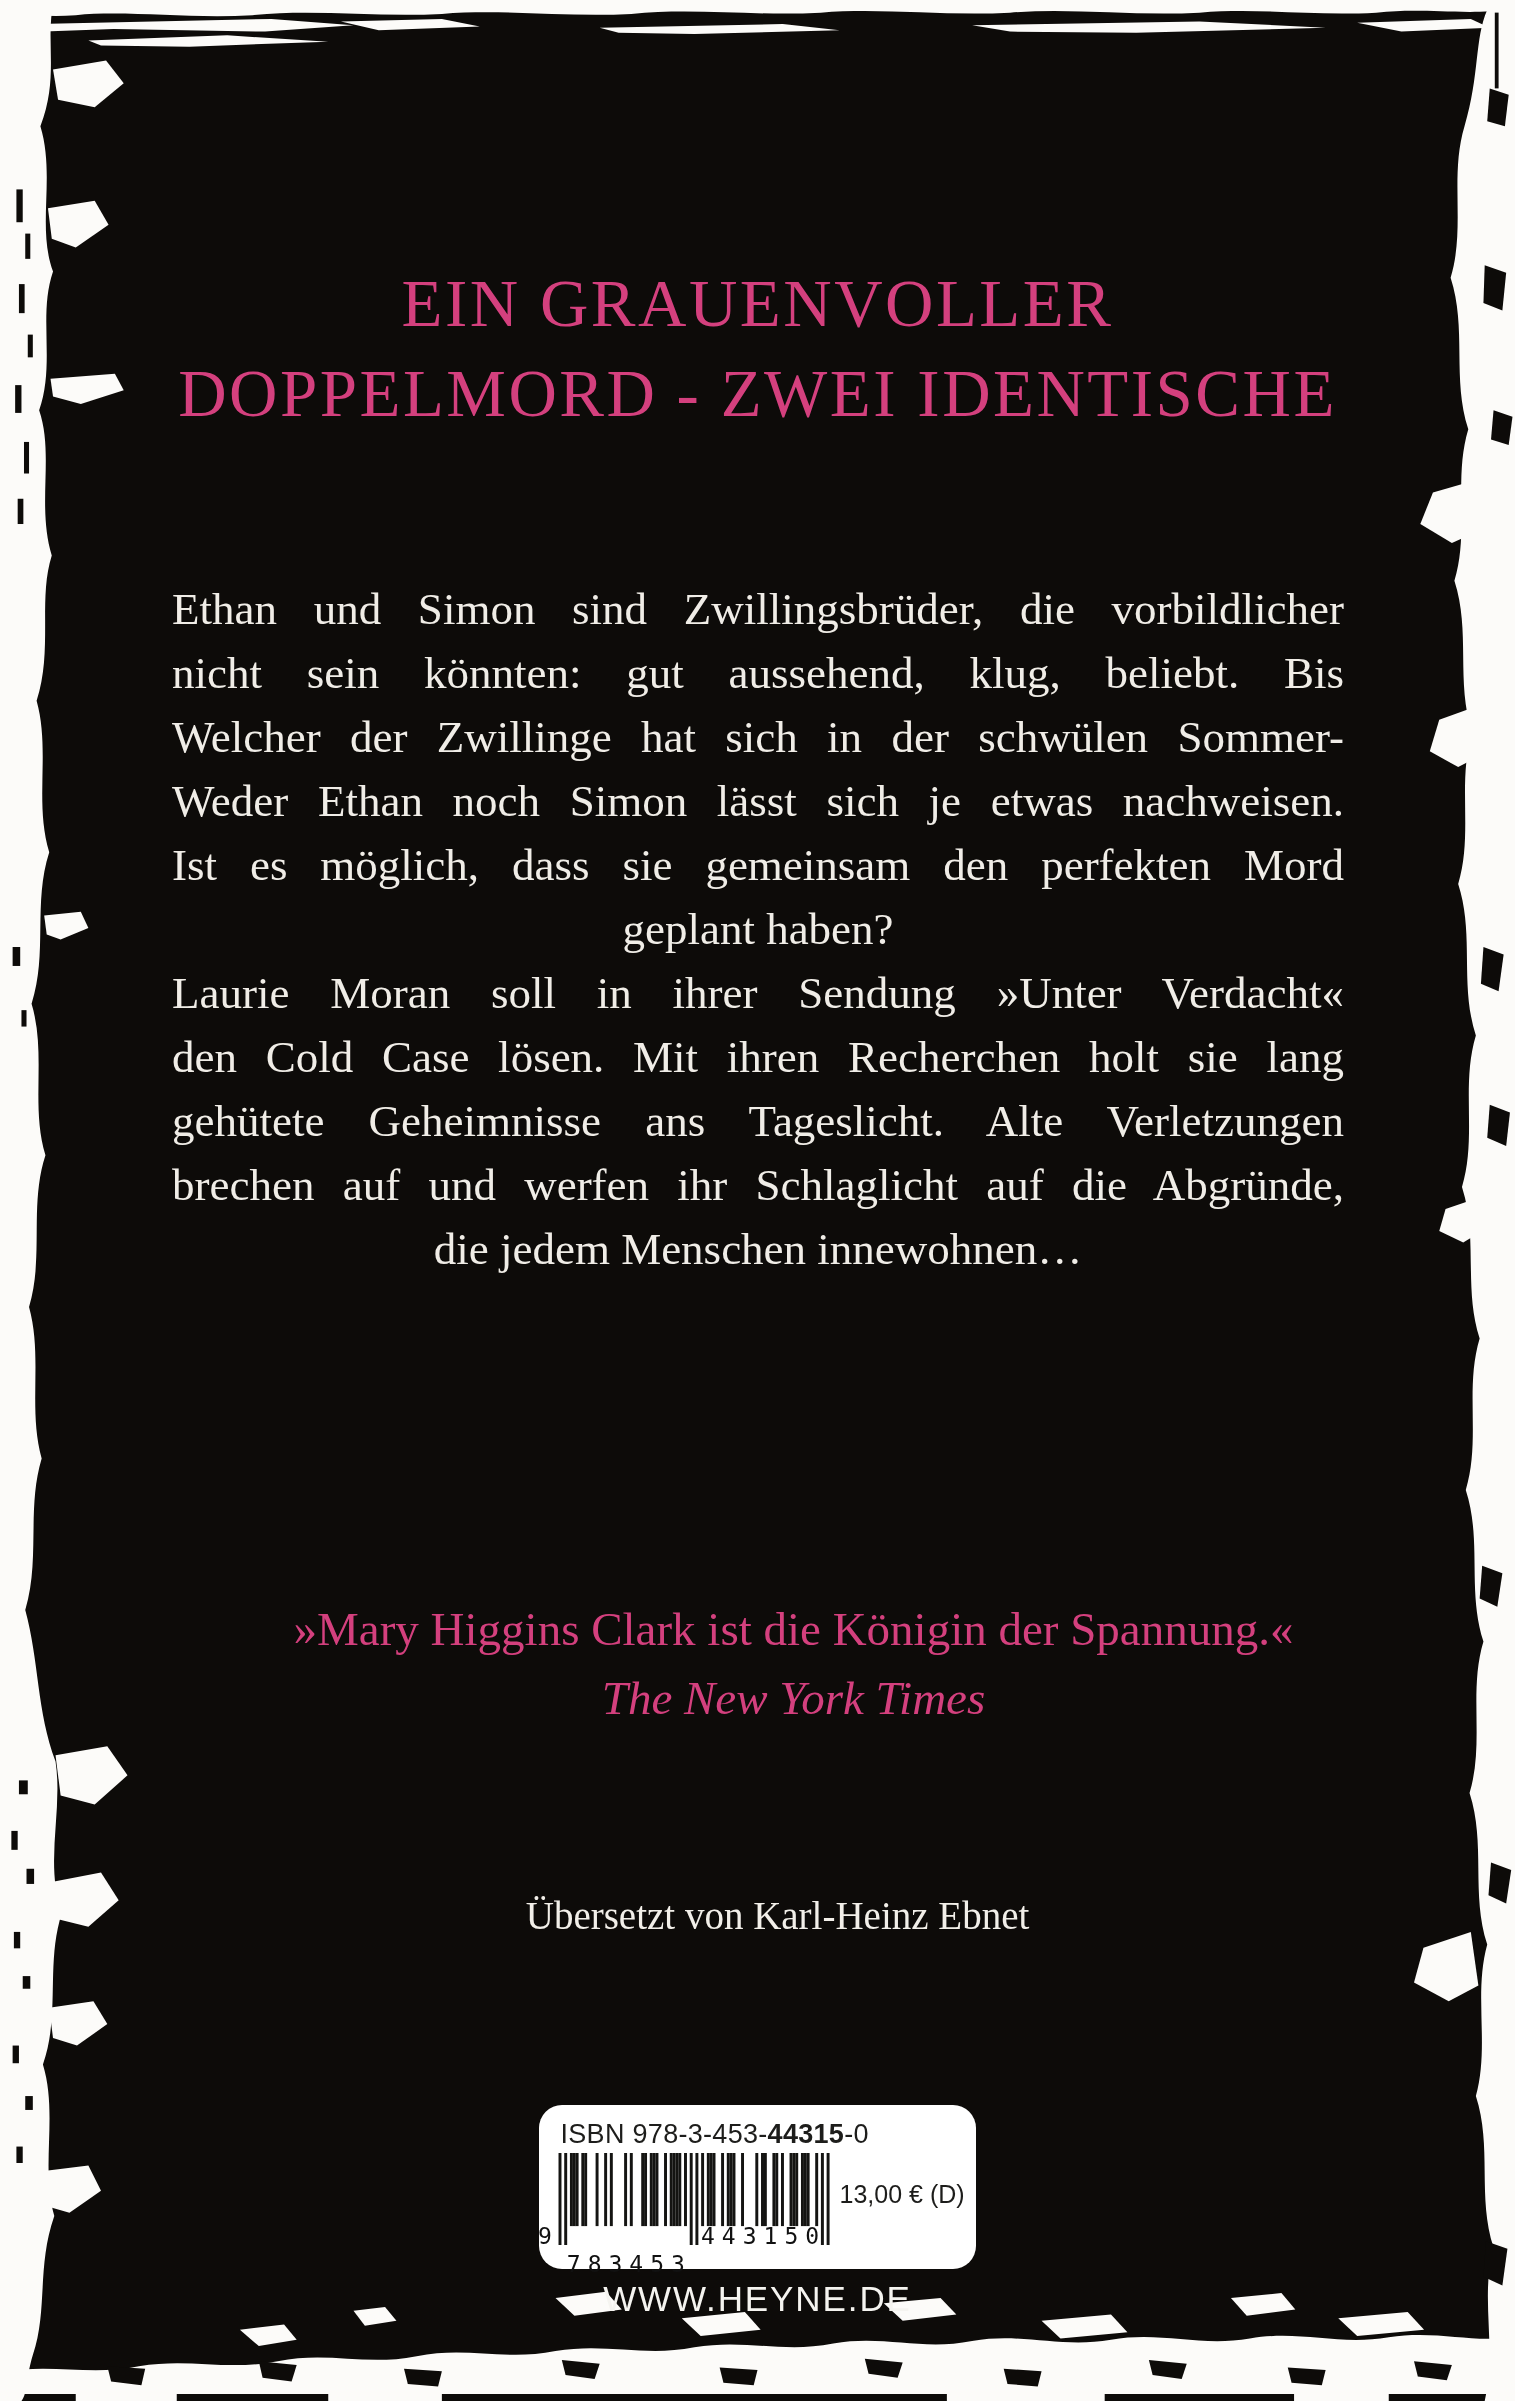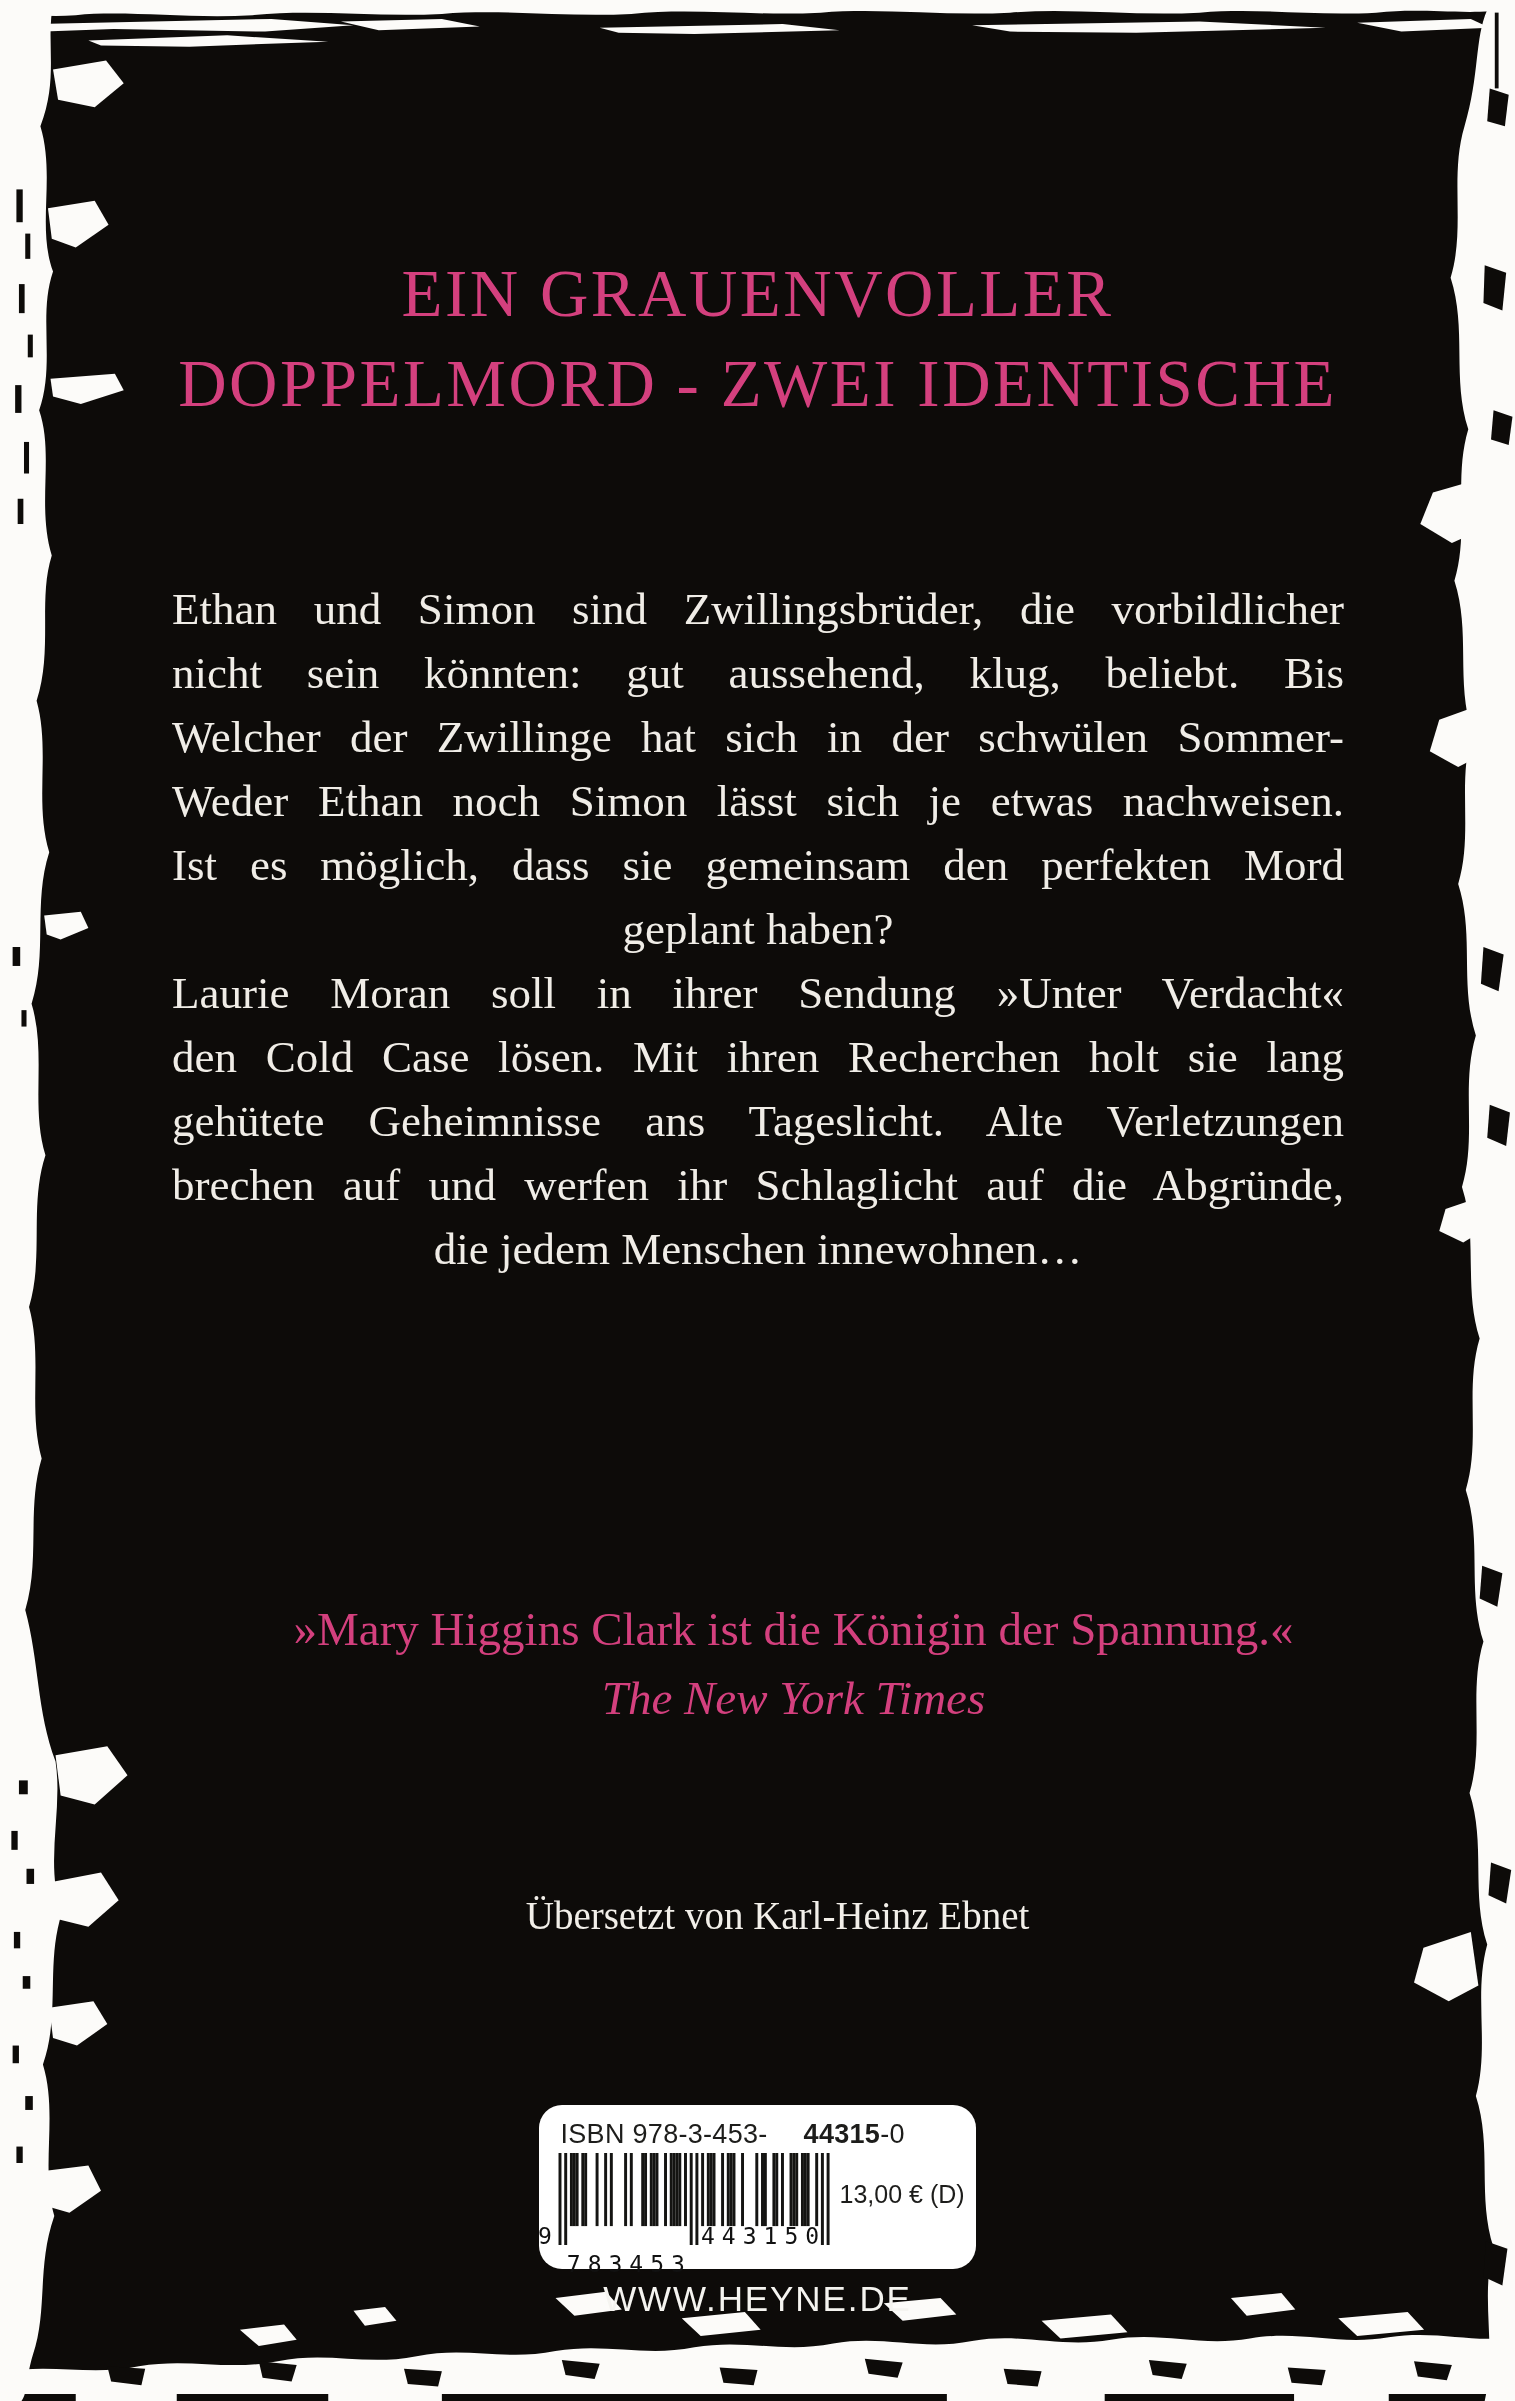--- a/index.html
+++ b/index.html
@@ -8,21 +8,21 @@
     width:1515px;height:2401px;
     background:#0d0b09;
     overflow:hidden;
     font-family:"Liberation Serif","DejaVu Serif",serif;
   }
   .grunge{position:absolute;left:0;top:0;width:1515px;height:2401px;pointer-events:none;}
   .g-white{fill:#fcfbf9;}
   .g-black{fill:#0d0b09;}
 
   .headline{
-    position:absolute;left:0;top:248px;width:1515px;
+    position:absolute;left:0;top:258px;width:1515px;
     text-align:center;
     color:#d4407e;
     font-size:67px;line-height:90px;
     letter-spacing:2.5px;
     font-weight:400;
   }
   .blurb{
     position:absolute;left:172px;top:577px;width:1172px;
     color:#f0ede7;
     font-size:45px;line-height:64px;
@@ -42,21 +42,21 @@
   }
   .isbn-label{
     position:absolute;left:539px;top:2105px;width:437px;height:164px;
     background:#ffffff;border-radius:23px;
     font-family:"Liberation Sans",sans-serif;color:#1d1d1b;
   }
   .isbn-line{
     position:absolute;left:21.5px;top:14px;
     font-size:27px;letter-spacing:0.3px;white-space:nowrap;
   }
-  .isbn-line .b{font-weight:700;margin-left:36px;}
+  .isbn-line .b{font-weight:700;}
   .barcode-wrap{position:absolute;left:19px;top:48px;width:272px;height:105px;}
   #barcode-svg{position:absolute;left:0;top:0;}
   .bar{fill:#141412;}
   .bc-digit{
     position:absolute;top:71px;
     font-family:"DejaVu Sans Mono","Liberation Mono",monospace;
     font-size:23px;color:#111;line-height:25px;
   }
   .d9{left:-20px;}
   .dg1{left:8.8px;width:120px;text-align:center;letter-spacing:7px;margin-top:28px;}

